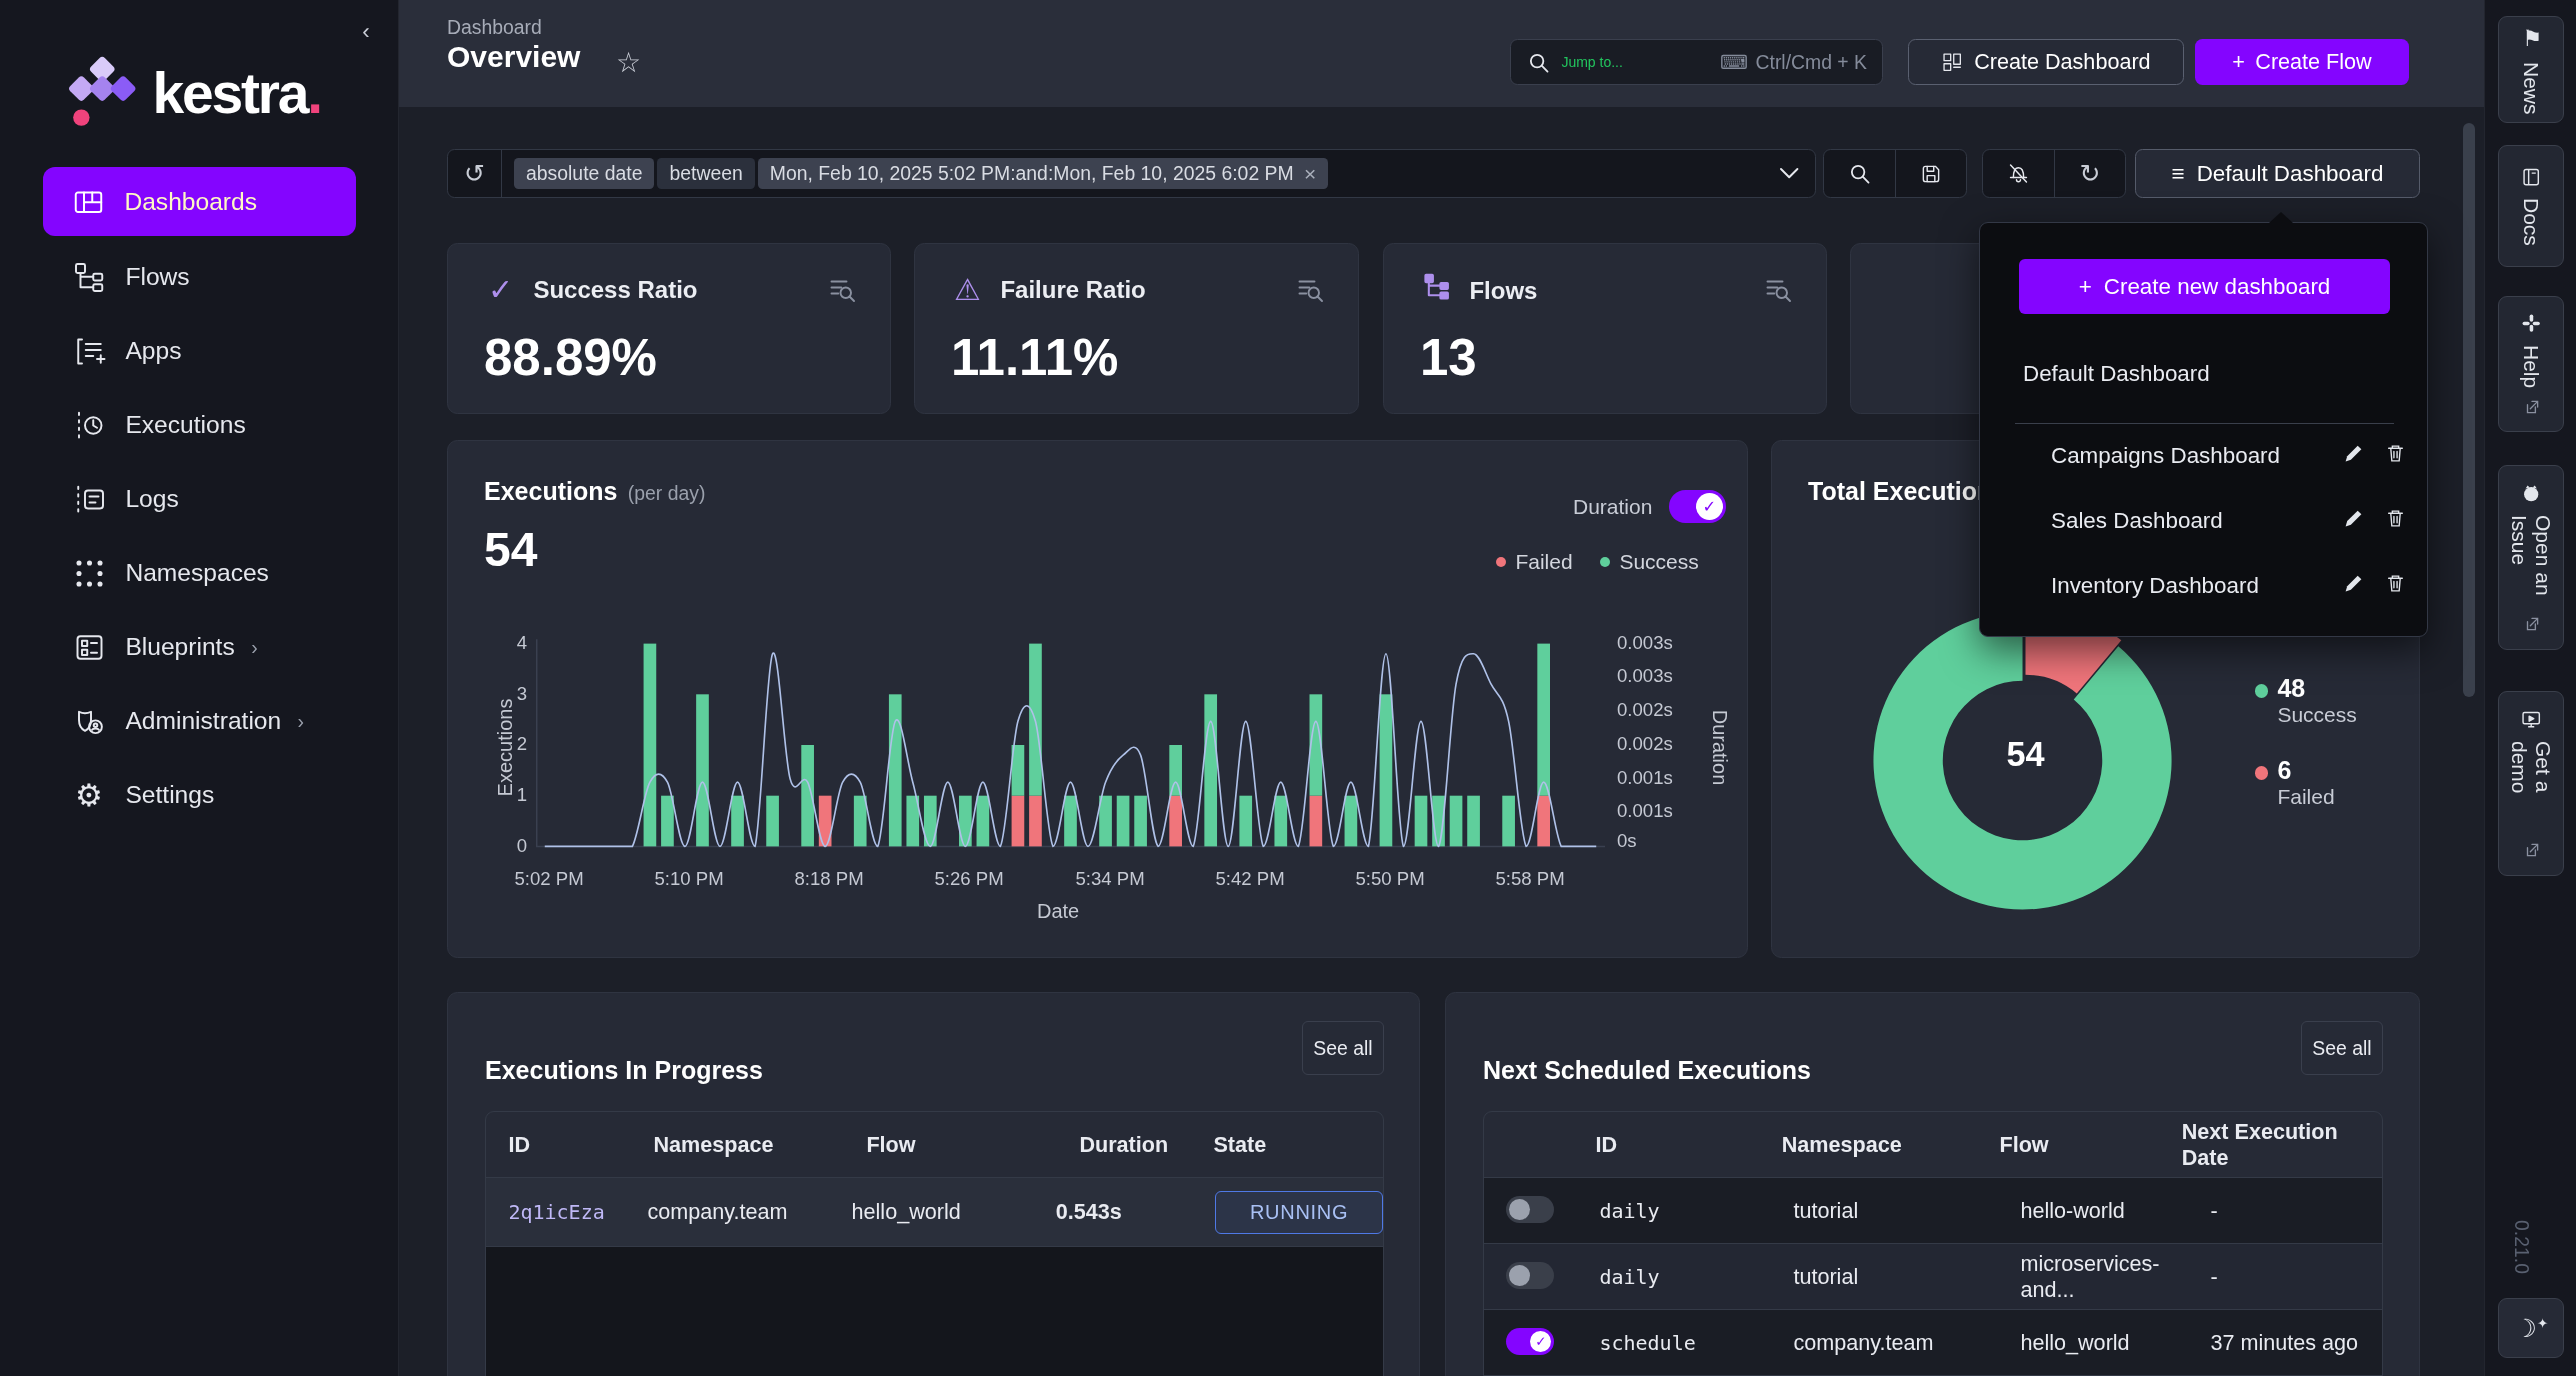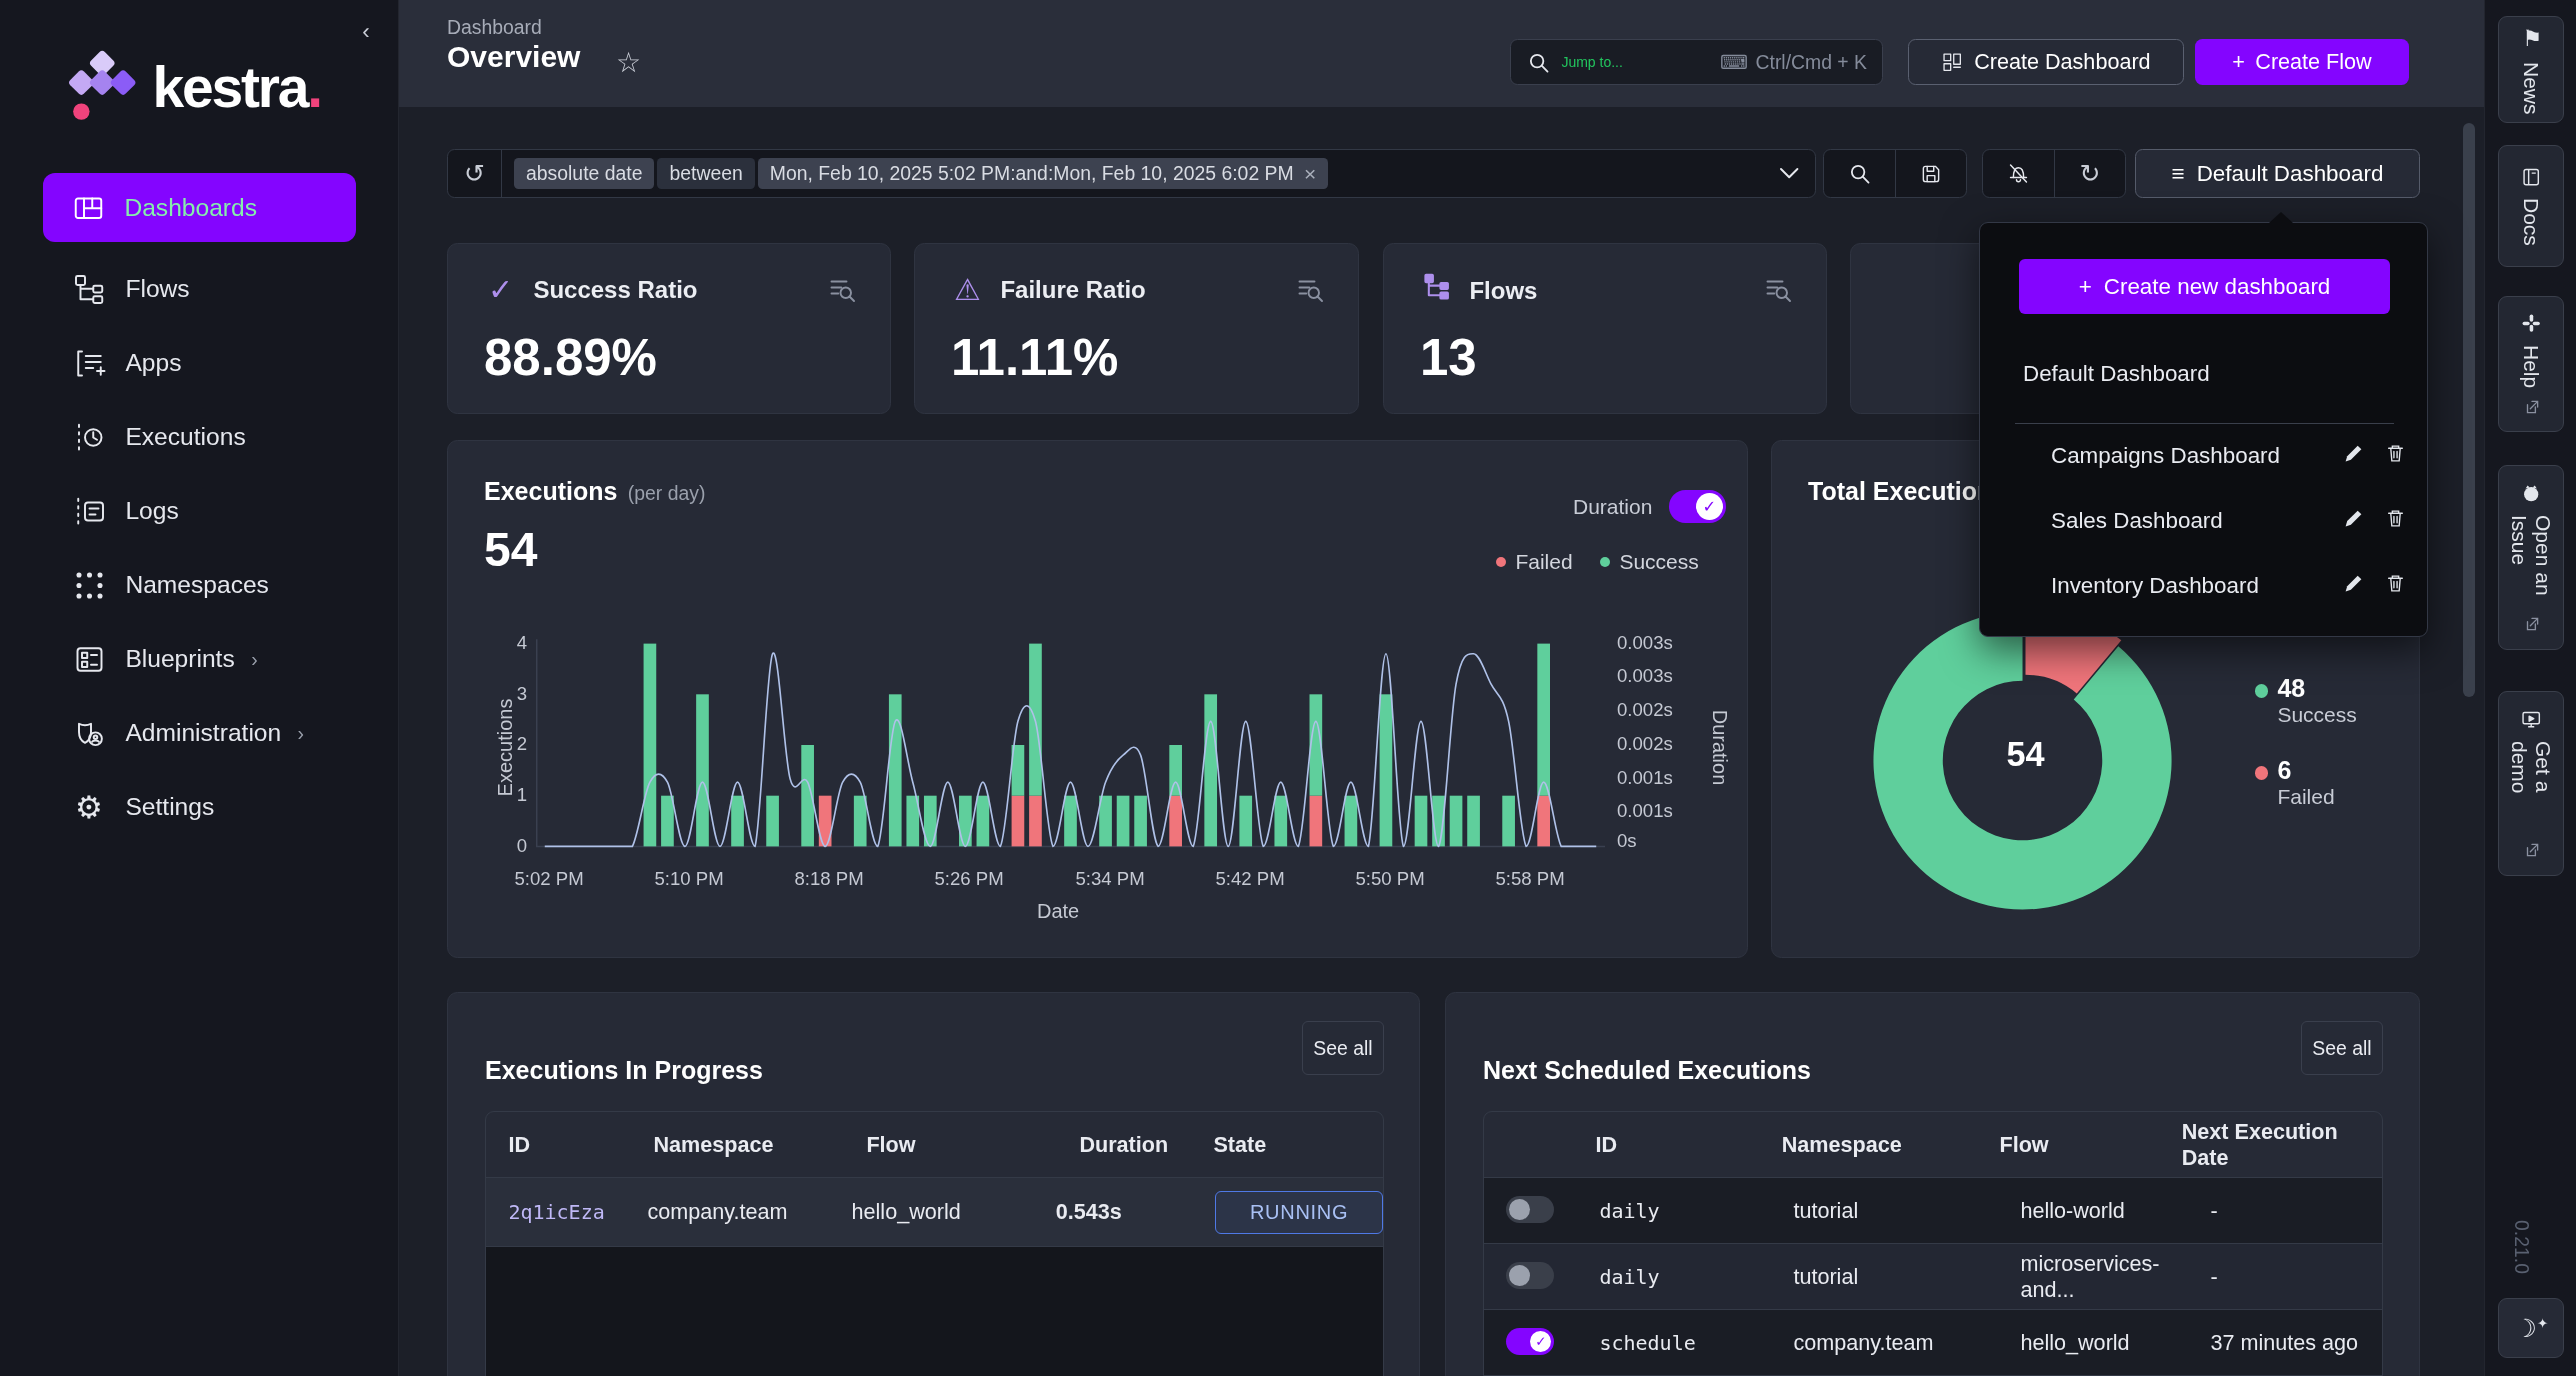--- a/index.html
+++ b/index.html
@@ -4,29 +4,29 @@
 <style>
   html,body{margin:0;padding:0;background:#101218;}
   *{box-sizing:border-box;font-family:"Liberation Sans",sans-serif;}
   #stage{position:relative;width:2576px;height:1377px;overflow:hidden;background:#1C1F28;color:#E9EBF1;}
   .abs{position:absolute;}
   .mono{font-family:"DejaVu Sans Mono",monospace;}
 
   
   #sidebar{left:0;top:0;width:399px;height:1377px;background:#15171F;border-right:0.7px solid #23262F;z-index:5;}
   .collapse-btn{left:349px;top:15px;width:34px;height:34px;color:#C9CDD6;font-size:22.4px;display:flex;align-items:center;justify-content:center;cursor:pointer;}
-  .logo{left:61px;top:46px;display:flex;align-items:center;gap:13.4px;}
+  .logo{left:61px;top:52px;display:flex;align-items:center;gap:13.4px;}
   .wordmark{font-size:57px;font-weight:800;letter-spacing:-2.2px;color:#FFFFFF;}
   .wordmark .dot{color:#F0437C;}
   .menu{left:0;top:163px;width:399px;}
   .menu-item{position:relative;height:74px;display:flex;align-items:center;padding-left:72px;cursor:pointer;color:#E6E8EE;}
   .menu-item .mi-icon{width:34px;height:34px;margin-right:19.4px;display:flex;align-items:center;justify-content:center;flex:0 0 34px;font-size:30px;}
   .menu-item .mi-label{font-size:24.6px;}
   .menu-item .mi-chev{font-size:19.4px;color:#9AA0AC;margin-left:16.4px;}
-  .menu-item.active{margin:10px 43px;padding-left:28px;width:313px;height:69px;background:#8405FF;border-radius:12px;color:#86efac;}
+  .menu-item.active{margin:4px 43px;padding-left:28px;width:313px;height:69px;background:#8405FF;border-radius:12px;color:#fef9c3;}
   svg.icon{stroke:#E6E8EE;stroke-width:2.6;fill:none;stroke-linecap:round;stroke-linejoin:round;}
   .menu-item.active svg.icon{stroke:#FFFFFF;}
 
   
   #topband{left:399px;top:0;width:2085px;height:107px;background:#2A2E3A;}
   .breadcrumb{left:447px;top:16.4px;font-size:19.4px;color:#A7ACB8;}
   .page-title{left:447px;top:40px;font-size:30px;font-weight:700;color:#FFF;}
   .star{left:616px;top:46px;font-size:28px;color:#C9CDD6;cursor:pointer;}
   .jumpbox{left:1510px;top:39px;width:373px;height:46px;background:#191C24;border:0.7px solid #3A3F4D;border-radius:7.5px;display:flex;align-items:center;padding:0 15px;gap:10.4px;cursor:text;}
   .jumpbox .ph{font-size:14px;color:#22c55e;flex:1;}

